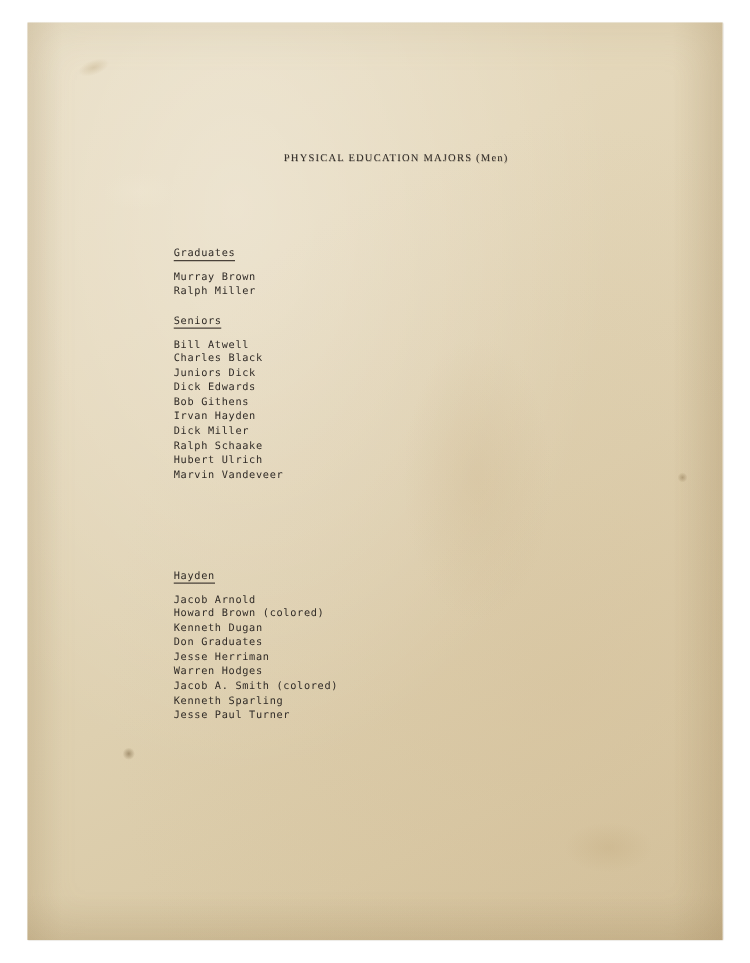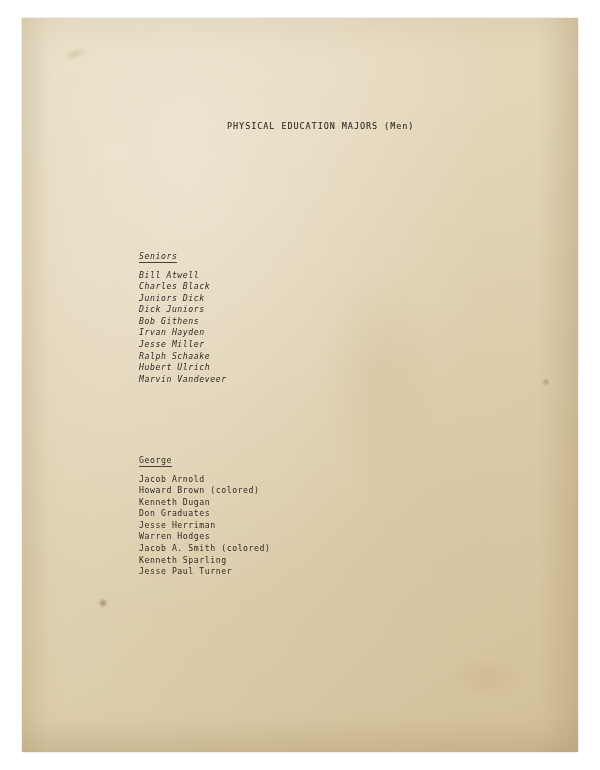--- a/index.html
+++ b/index.html
@@ -68,20 +68,21 @@
     line-height: 11.6px;
     white-space: pre;
     text-shadow: 0.3px 0.25px 0 rgba(60,50,40,0.30);
   }
 
   #doc-title {
     left: 205px;
     top: 103px;
     font-size: 8.4px;
     letter-spacing: 1.0px;
+    font-family: Liberation Serif, serif;
   }
 
   .section {
     position: absolute;
     left: 117px;
   }
   .section-heading {
     font-size: 8.2px;
     letter-spacing: 0.55px;
     color: #2f2a26;
@@ -94,56 +95,63 @@
   .name-list { }
   .name {
     font-size: 8.2px;
     letter-spacing: 0.55px;
     line-height: 11.6px;
     color: #2f2a26;
     white-space: pre;
   }
 
   #sec-graduates { top: 172px; }
-  #sec-seniors   { top: 226px; font-style: italic; }
+  #sec-seniors   { top: 226px; }
   #sec-juniors   { top: 430px; }
 </style>
 </head>
 <body>
 
 <div id="page-scan">
   <div class="blotch b6"></div>
   <div class="blotch b4"></div>
   <div class="blotch b1"></div>
   <div class="blotch b2"></div>
   <div class="blotch b3"></div>
   <div class="blotch b5"></div>
   <div class="edge-shade"></div>
 
   <div class="typed" id="doc-title">PHYSICAL EDUCATION MAJORS (Men)</div>
 
+  <div class="section" id="sec-graduates">
+    <div class="section-heading">Graduates</div>
+    <div class="name-list">
+      <div class="name">Murray Brown</div>
+      <div class="name">Ralph Miller</div>
+    </div>
+  </div>
 
   <div class="section" id="sec-seniors">
     <div class="section-heading">Seniors</div>
     <div class="name-list">
       <div class="name">Bill Atwell</div>
       <div class="name">Charles Black</div>
       <div class="name">Juniors Dick</div>
-      <div class="name">Dick Juniors</div>
+      <div class="name">Dick Edwards</div>
       <div class="name">Bob Githens</div>
       <div class="name">Irvan Hayden</div>
-      <div class="name">Jesse Miller</div>
+      <div class="name">Dick Miller</div>
       <div class="name">Ralph Schaake</div>
       <div class="name">Hubert Ulrich</div>
       <div class="name">Marvin Vandeveer</div>
     </div>
   </div>
 
   <div class="section" id="sec-juniors">
-    <div class="section-heading">George</div>
+    <div class="section-heading">Hayden</div>
     <div class="name-list">
       <div class="name">Jacob Arnold</div>
       <div class="name">Howard Brown (colored)</div>
       <div class="name">Kenneth Dugan</div>
       <div class="name">Don Graduates</div>
       <div class="name">Jesse Herriman</div>
       <div class="name">Warren Hodges</div>
       <div class="name">Jacob A. Smith (colored)</div>
       <div class="name">Kenneth Sparling</div>
       <div class="name">Jesse Paul Turner</div>

